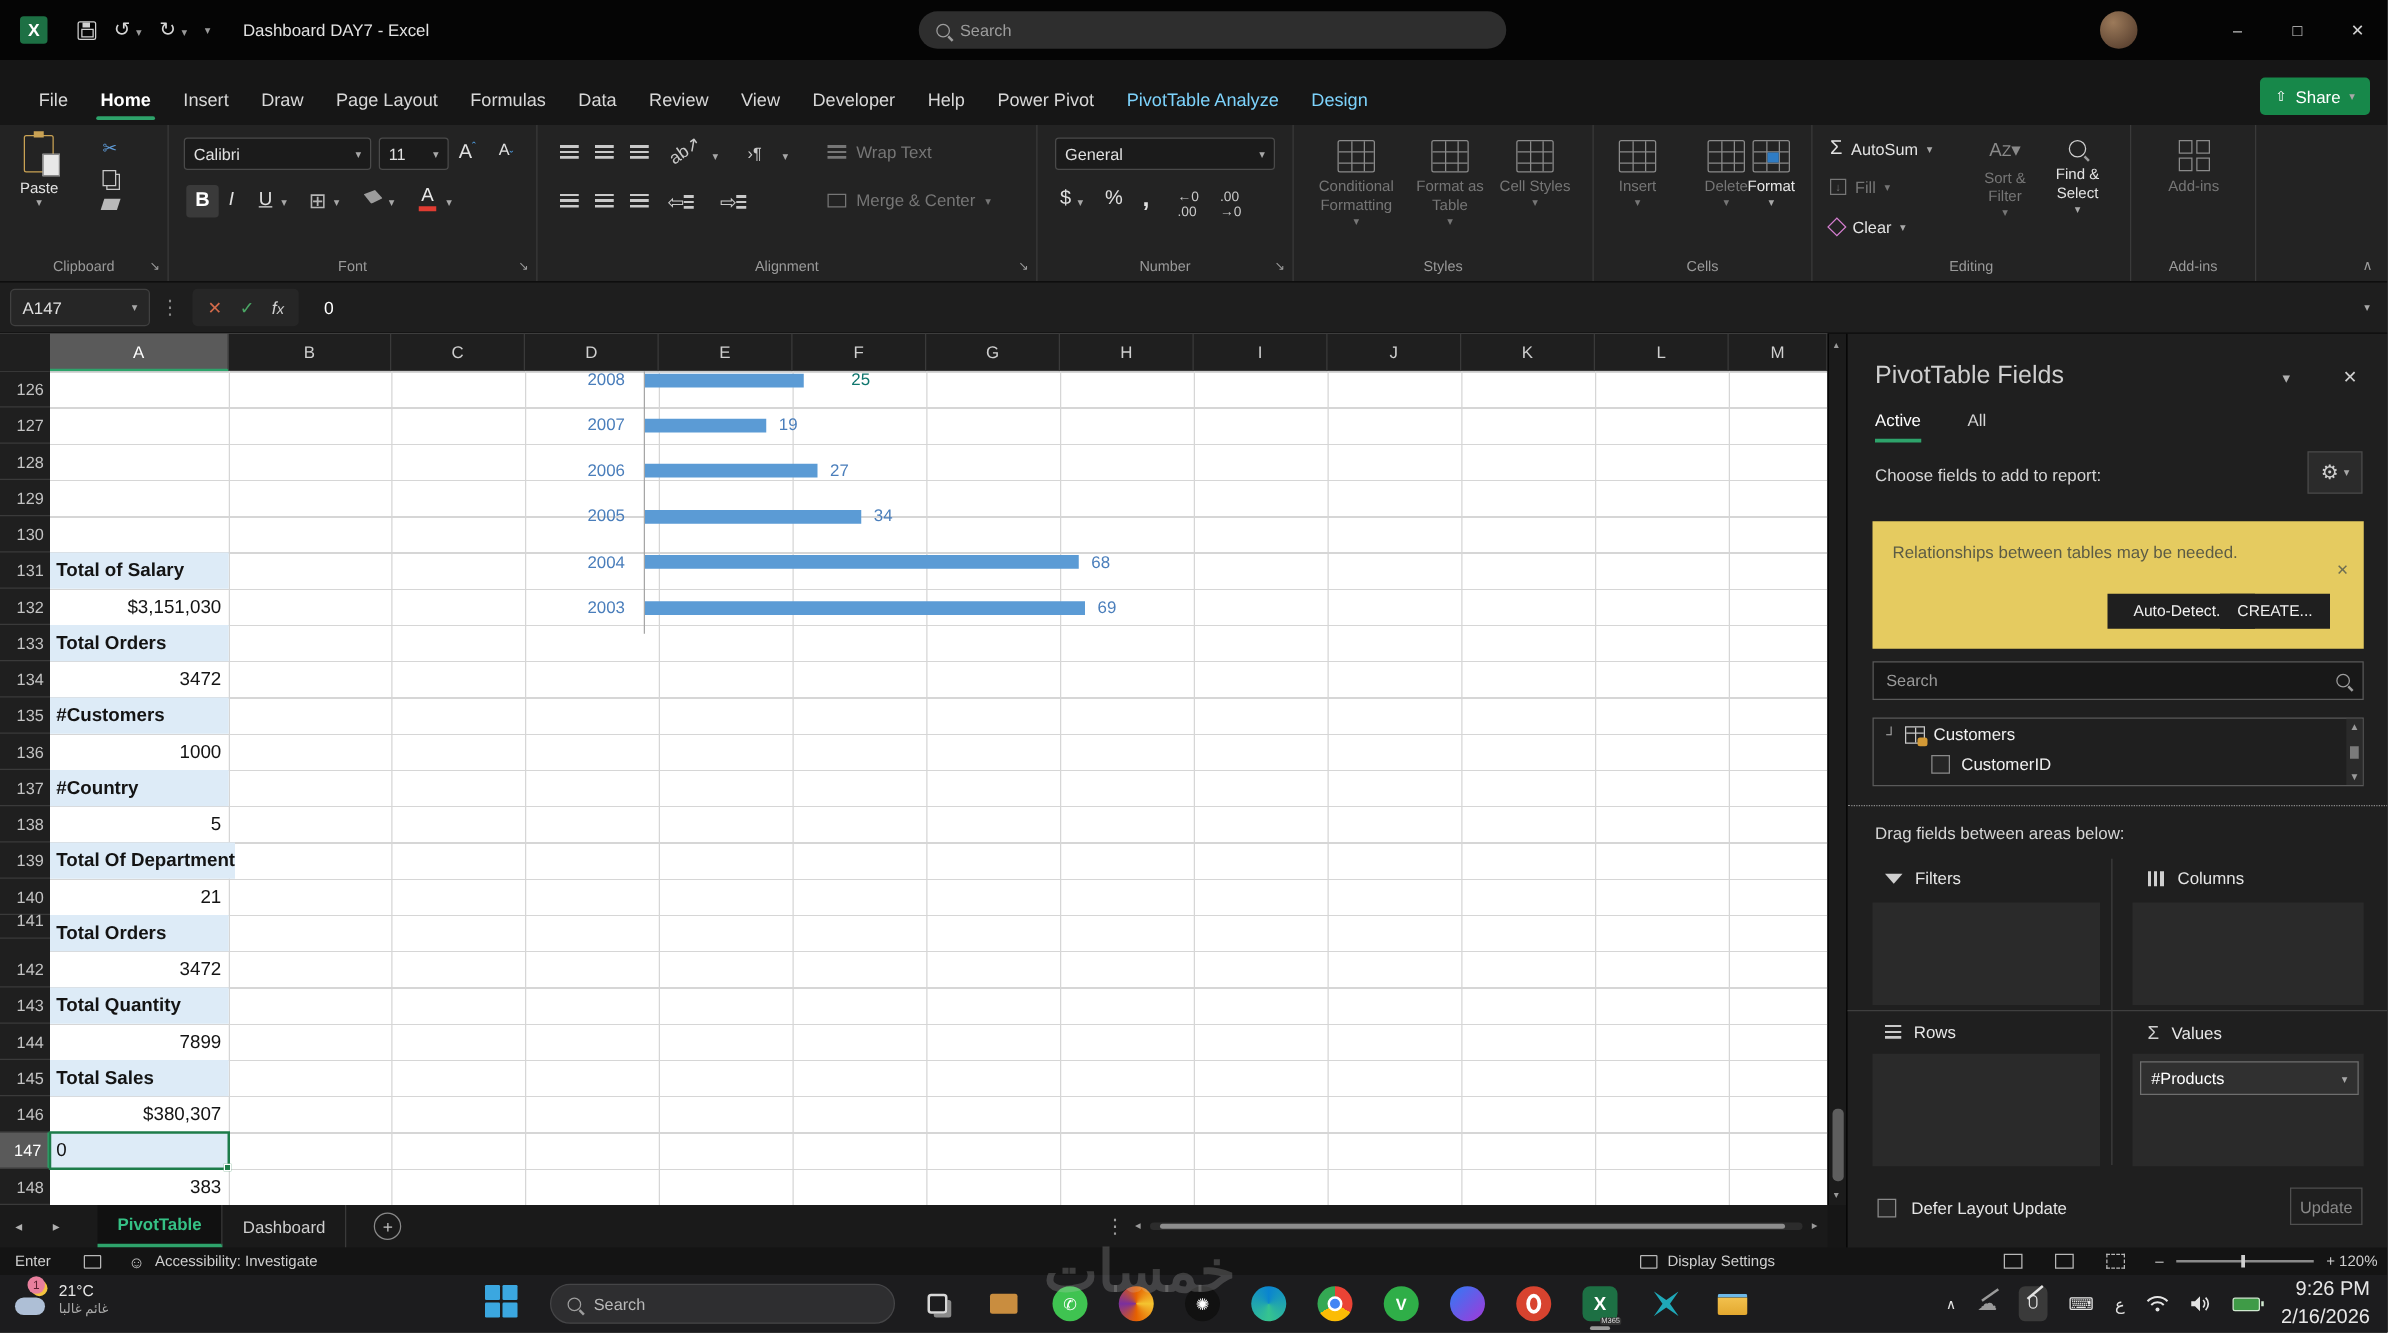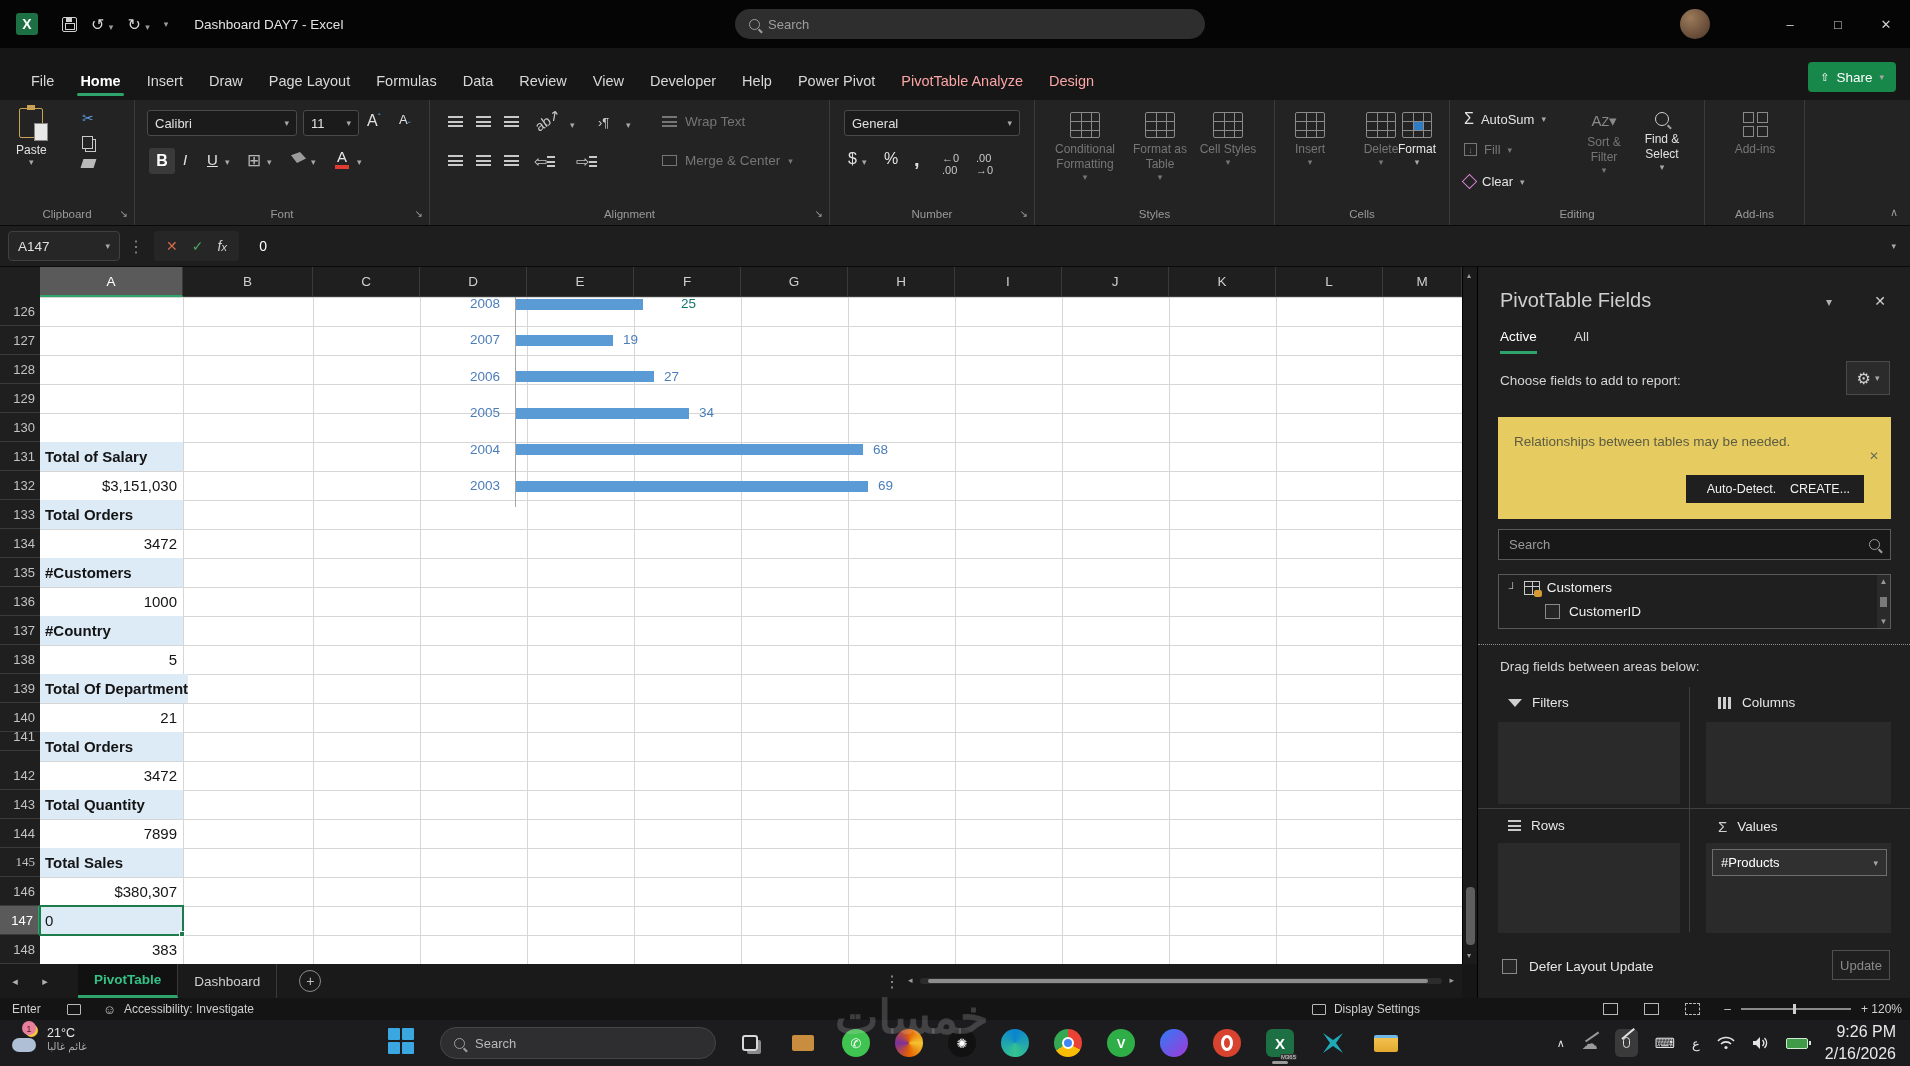--- a/index.html
+++ b/index.html
@@ -21,21 +21,21 @@
   .win-btn { width:48px; height:48px; display:flex; align-items:center; justify-content:center; color:#cfcfcf; font-size:13px; }
   .avatar { position:absolute; right:200px; top:9px; width:30px; height:30px; border-radius:50%; background:radial-gradient(circle at 35% 30%, #9c7a5a, #4c3527); }
   .mag { display:inline-block; width:11px; height:11px; border:1.6px solid #9d9d9d; border-radius:50%; position:relative; }
   .mag:after { content:""; position:absolute; right:-4px; bottom:-3px; width:5px; height:1.6px; background:#9d9d9d; transform:rotate(45deg); }
 
   
   .ribtabs { position:absolute; left:0; top:48px; width:1910px; height:52px; background:#161616; display:flex; align-items:flex-end; padding-left:18px; }
   .ribtab { font-size:14.5px; color:#d8d8d8; padding:8px 13px 11px; position:relative; }
   .ribtab.active { color:#fff; font-weight:bold; }
   .ribtab.active:after { content:""; position:absolute; left:10px; right:10px; bottom:4px; height:3px; background:#2ea36b; border-radius:2px; }
-  .ribtab.green { color:#fca5a5; }
+  .ribtab.green { color:#7dd3fc; }
   .share-btn { position:absolute; right:14px; top:14px; height:30px; background:#17884a; color:#fff; font-size:13.5px; border-radius:4px; display:flex; align-items:center; gap:7px; padding:0 12px; }
 
   
   .ribbon { position:absolute; left:0; top:100px; width:1910px; height:125px; background:#232323; display:flex; }
   .rgroup { position:relative; height:100%; border-right:1px solid #3a3a3a; flex:0 0 auto; }
   .rg-label { position:absolute; bottom:5px; left:0; right:0; text-align:center; font-size:11.5px; color:#9a9a9a; }
   .launcher { position:absolute; bottom:6px; right:6px; font-size:10px; color:#9a9a9a; }
   .dis { color:#767676 !important; }
   .combo { background:#1b1b1b; border:1px solid #4a4a4a; border-radius:3px; color:#e0e0e0; font-size:13px; display:flex; align-items:center; justify-content:space-between; padding:0 7px; height:26px; }
   .carr { font-size:9px; color:#a8a8a8; }
@@ -417,21 +417,21 @@
         <div class="rowhead" style="top: 261px;">135</div>
         <div class="rowhead" style="top: 290px;">136</div>
         <div class="rowhead" style="top: 319px;">137</div>
         <div class="rowhead" style="top: 348px;">138</div>
         <div class="rowhead" style="top: 377px;">139</div>
         <div class="rowhead" style="top: 406px;">140</div>
         <div class="rowhead" style="top: 425px; padding-left: 35px;">141</div>
         <div class="rowhead" style="top: 464px;">142</div>
         <div class="rowhead" style="top: 493px;">143</div>
         <div class="rowhead" style="top: 522px;">144</div>
-        <div class="rowhead" style="top: 551px; font-family: Liberation Serif, serif;">145</div>
+        <div class="rowhead" style="top: 551px;">145</div>
         <div class="rowhead" style="top: 580px;">146</div>
         <div class="rowhead sel" style="top: 609px;">147</div>
         <div class="rowhead" style="top: 638px;">148</div>
       </div>
     <div class="gridbody" id="gridbody">
         <div class="vline" style="left: 143px;"></div>
         <div class="vline" style="left: 273px;"></div>
         <div class="vline" style="left: 380px;"></div>
         <div class="vline" style="left: 487px;"></div>
         <div class="vline" style="left: 594px;"></div>

